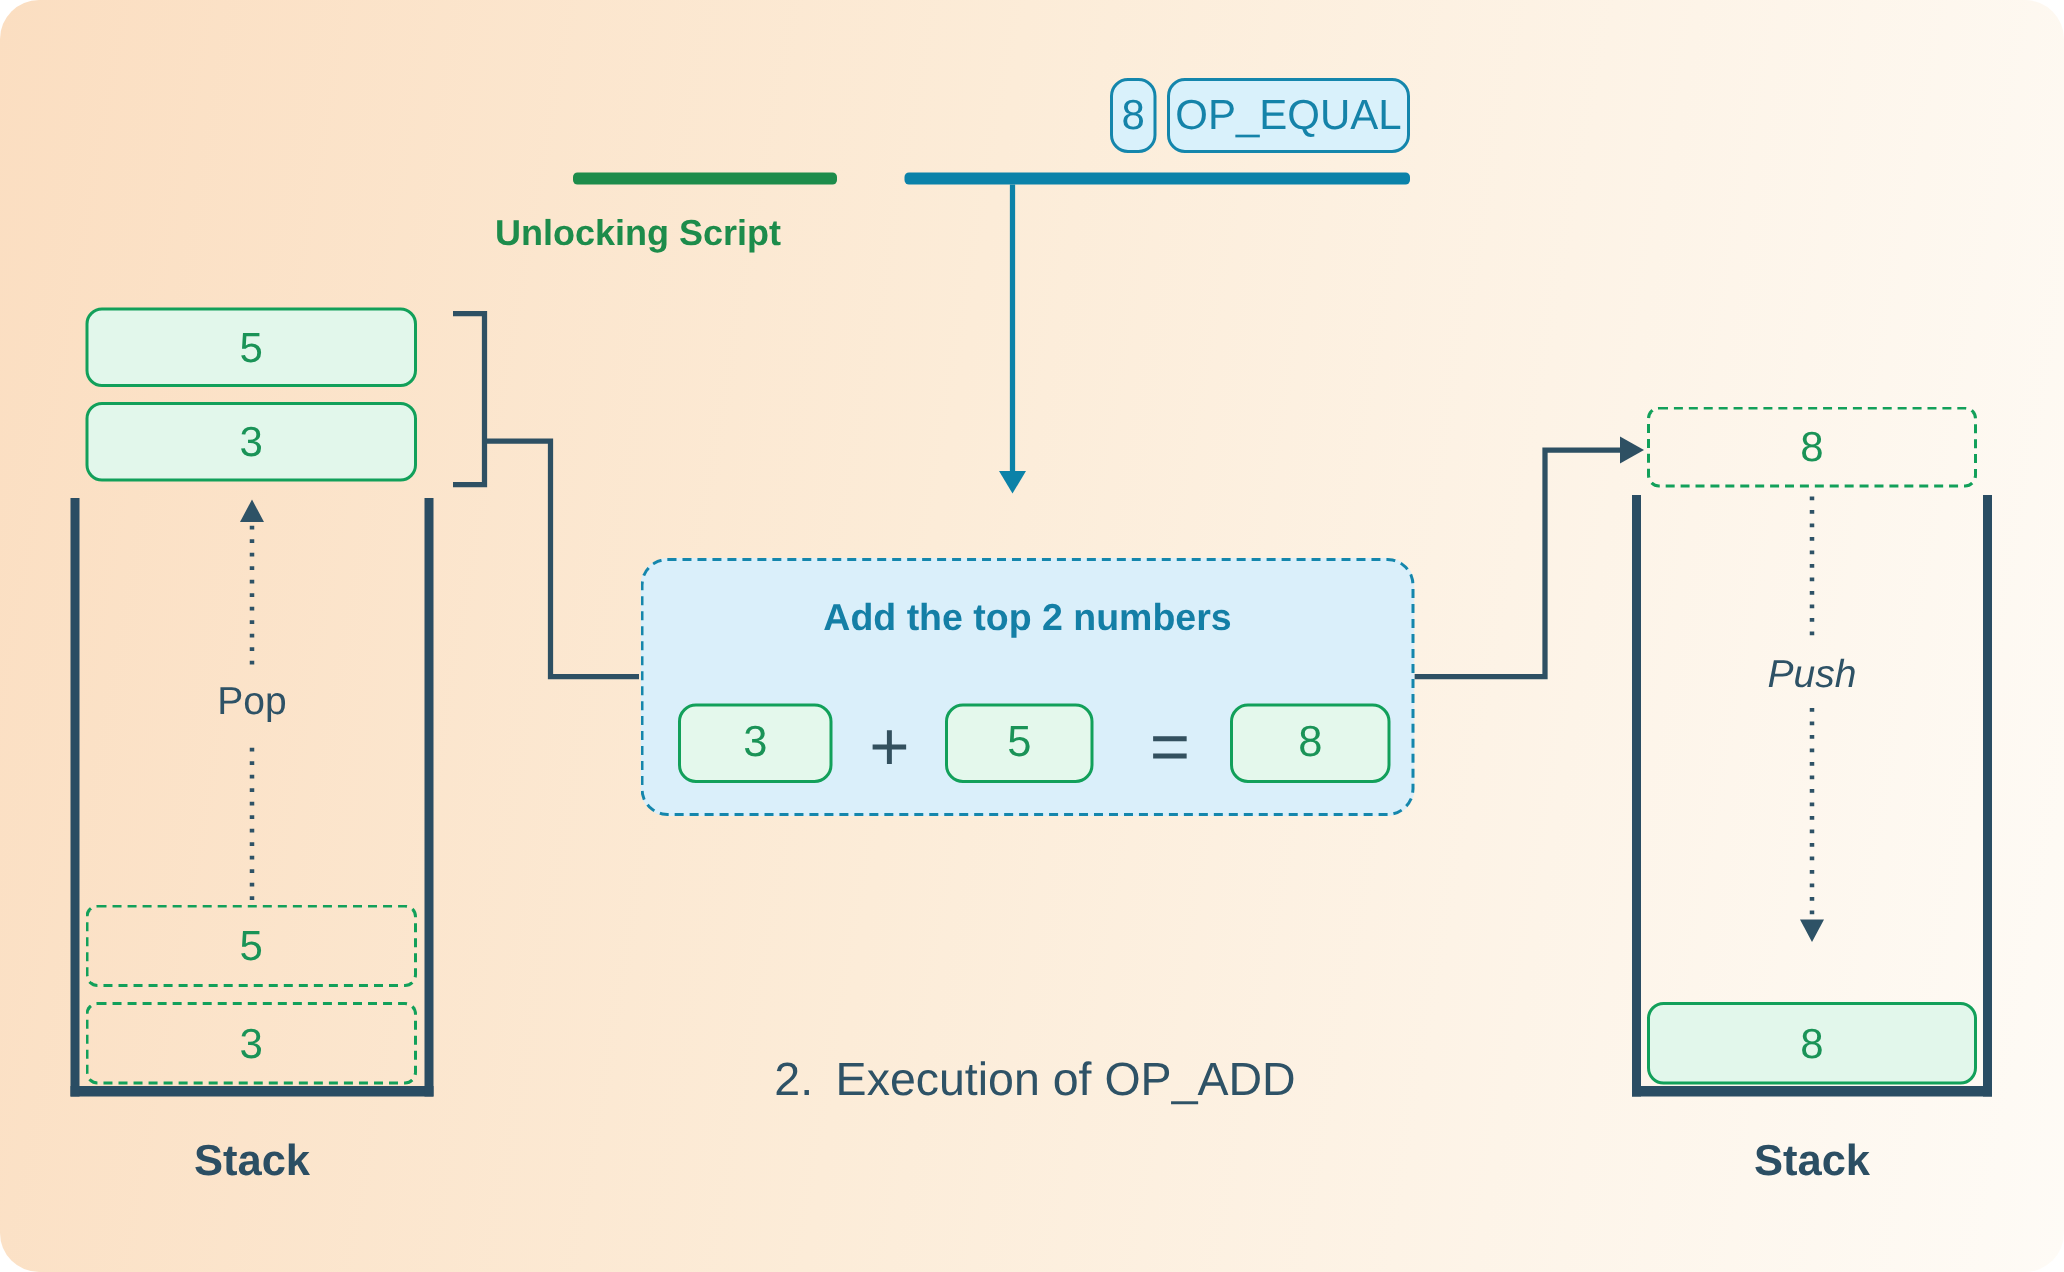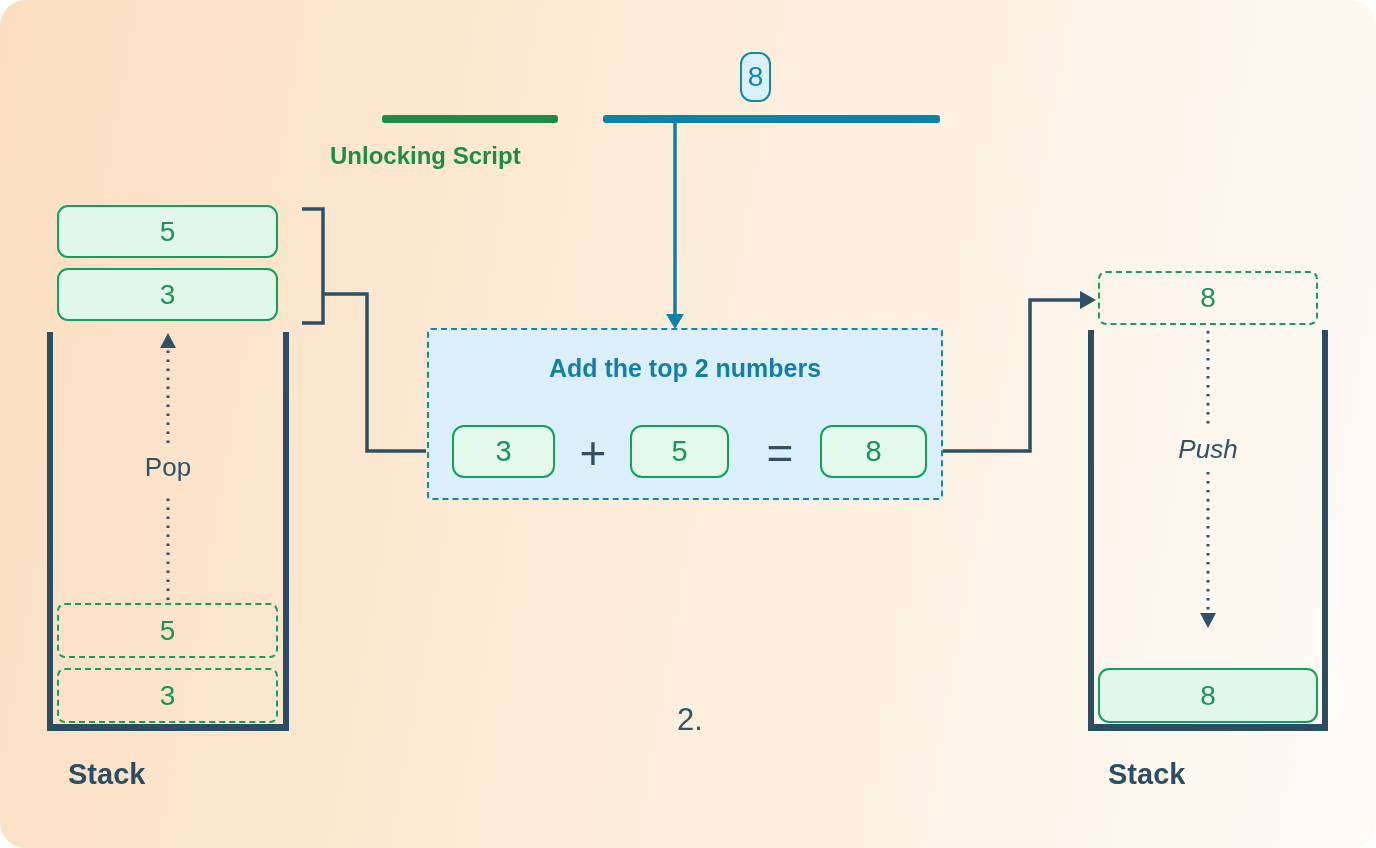--- a/index.html
+++ b/index.html
@@ -24,21 +24,21 @@
   
   .bar{height:8px;border-radius:3px;}
   .bar-green{background:#1d8c4b;}
   .bar-blue{background:#0b82a9;}
   .script-label{font-size:24px;font-weight:bold;text-align:left;}
   .lbl-green{color:#1d8c4b;}
   .lbl-blue{color:#1480a8;}
 
   
   .central-box{
-    background:#daeffa;border:2.5px dashed #1486ac;border-radius:4px;
+    background:#daeffa;border:2.5px dashed #1486ac;border-radius:18px;margin-top:44px;
   }
   .central-title{
     position:absolute;left:0;right:0;top:24px;
     text-align:center;color:#147fa6;font-size:25px;font-weight:bold;
   }
   .value-box{
     position:absolute;height:53px;
     background:#e4f8ec;border:2.5px solid #12a05a;border-radius:12px;
     color:#1a9357;font-size:29px;
     display:flex;align-items:center;justify-content:center;
@@ -60,21 +60,21 @@
     background:transparent;border:2.5px dashed #12a05a;border-radius:8px;
     color:#1a9357;font-size:28px;
     display:flex;align-items:center;justify-content:center;
   }
   
   .stack-u{
     border-left:6px solid #2a4d63;border-right:6px solid #2a4d63;
     border-bottom:7px solid #2a4d63;
   }
   .action-label{color:#2e5266;font-size:26px;text-align:center;}
-  .stack-caption{color:#2b4e63;font-size:29px;font-weight:bold;text-align:left;}
+  .stack-caption{color:#2b4e63;font-size:29px;font-weight:bold;text-align:center;}
 
   .figure-caption{
     color:#2e5266;font-size:31px;text-align:center;
     display:flex;justify-content:center;gap:15px;
   }
 </style>
 </head>
 <body>
 
 <div class="artboard">
@@ -102,20 +102,21 @@
     <polygon points="160,348 176,348 168,333" fill="#2e5266"></polygon>
 
     <g stroke="#2e5266" stroke-width="3" stroke-dasharray="2.5 6.5">
       <line x1="1208" y1="331" x2="1208" y2="428"></line>
       <line x1="1208" y1="472" x2="1208" y2="612"></line>
     </g>
     <polygon points="1200,613 1216,613 1208,628" fill="#2e5266"></polygon>
   </svg>
 
   <div class="abs token" style="left:740px;top:52px;width:31px;height:50px;">8</div>
+  <div class="abs token" style="left:778px;top:52px;width:162px;height:50px;">OP_EQUAL</div>
 
   <div class="abs bar bar-green" style="left:382px;top:115px;width:176px;"></div>
   <div class="abs bar bar-blue" style="left:603px;top:115px;width:337px;"></div>
 
   <div class="abs script-label lbl-green" style="left:330px;top:142px;width:280px;">Unlocking Script</div>
 
 
   <div class="abs central-box" style="left:427px;top:328px;width:516px;height:172px;">
     <div class="central-title">Add the top 2 numbers</div>
     <div class="value-box" style="left:23px;top:95px;width:103px;">3</div>
@@ -142,15 +143,16 @@
   <div class="abs stack-u" style="left:1088px;top:330px;width:240px;height:401px;"></div>
 
   <div class="abs action-label" style="left:1148px;top:434px;width:120px;font-style:italic;">Push</div>
 
   <div class="abs stack-item" style="left:1098px;top:668px;width:220px;height:55px;">8</div>
 
   <div class="abs stack-caption" style="left:1108px;top:758px;width:200px;">Stack</div>
 
   <div class="abs figure-caption" style="left:440px;top:702px;width:500px;">
     <span>2.</span>
+    <span>Execution of OP_ADD</span>
   </div>
 
 </div>
 
 </body></html>

